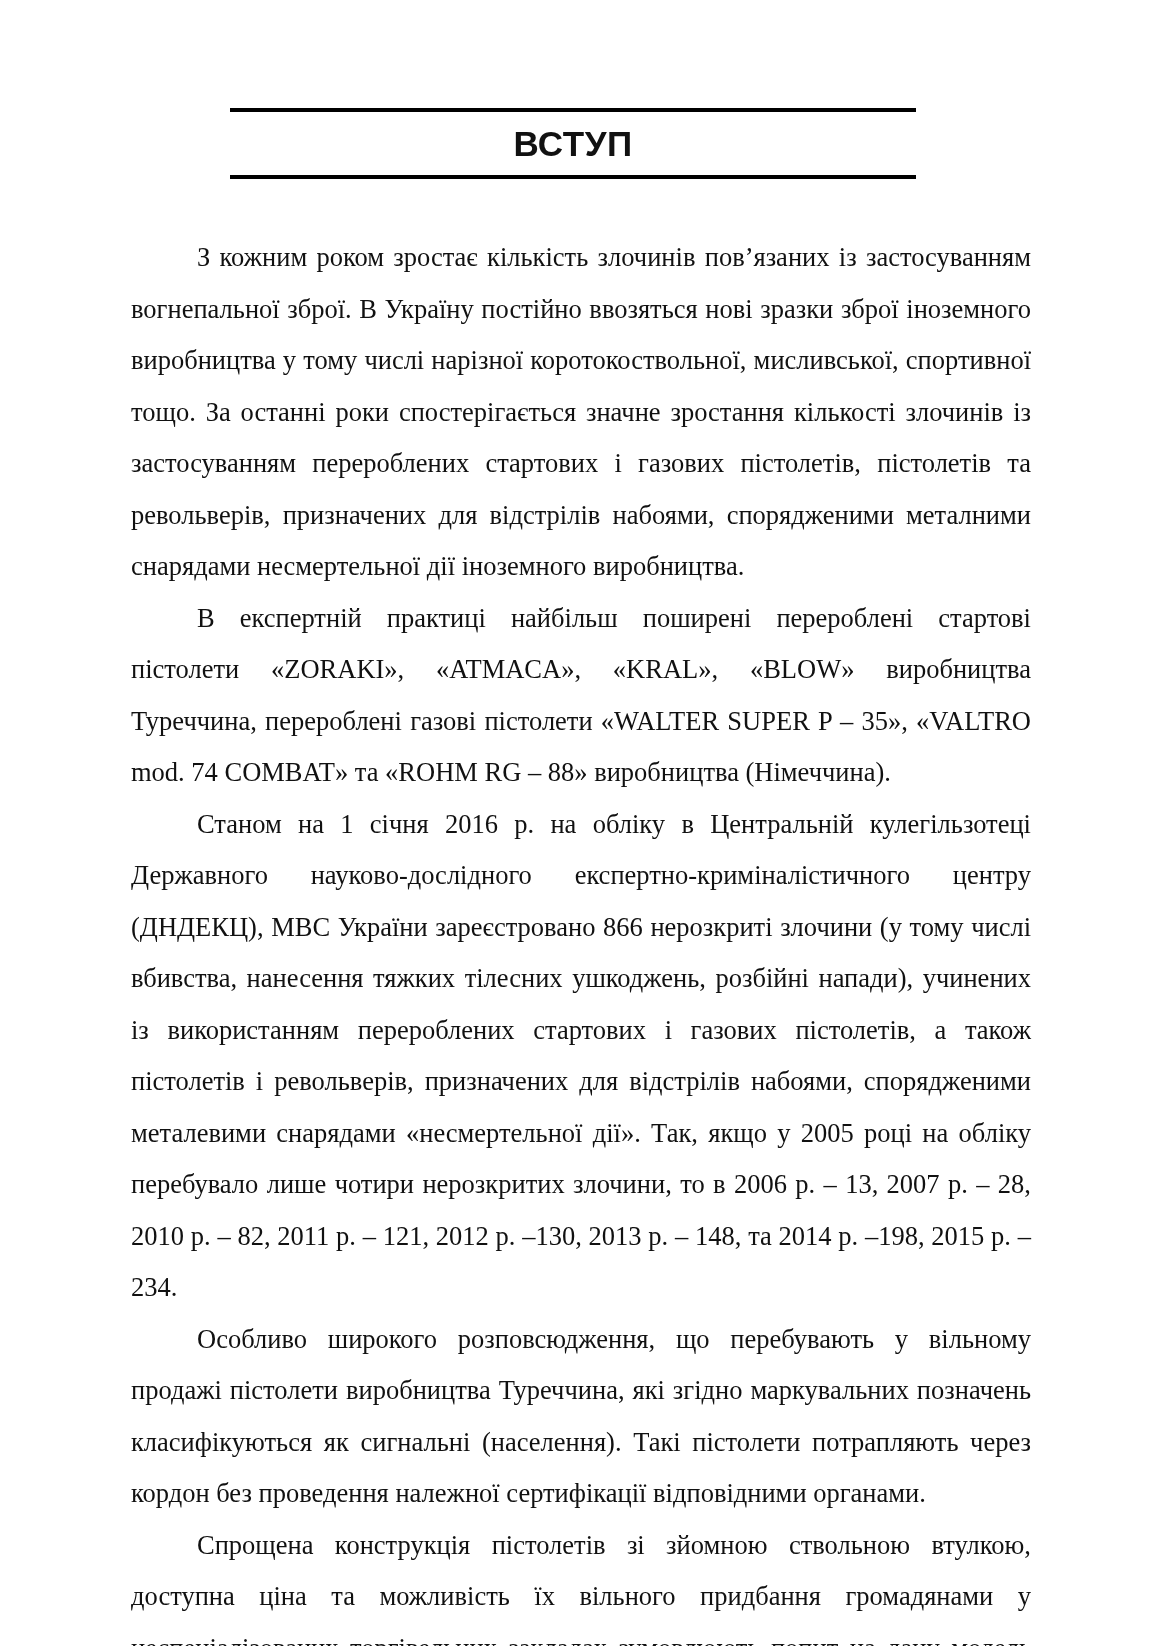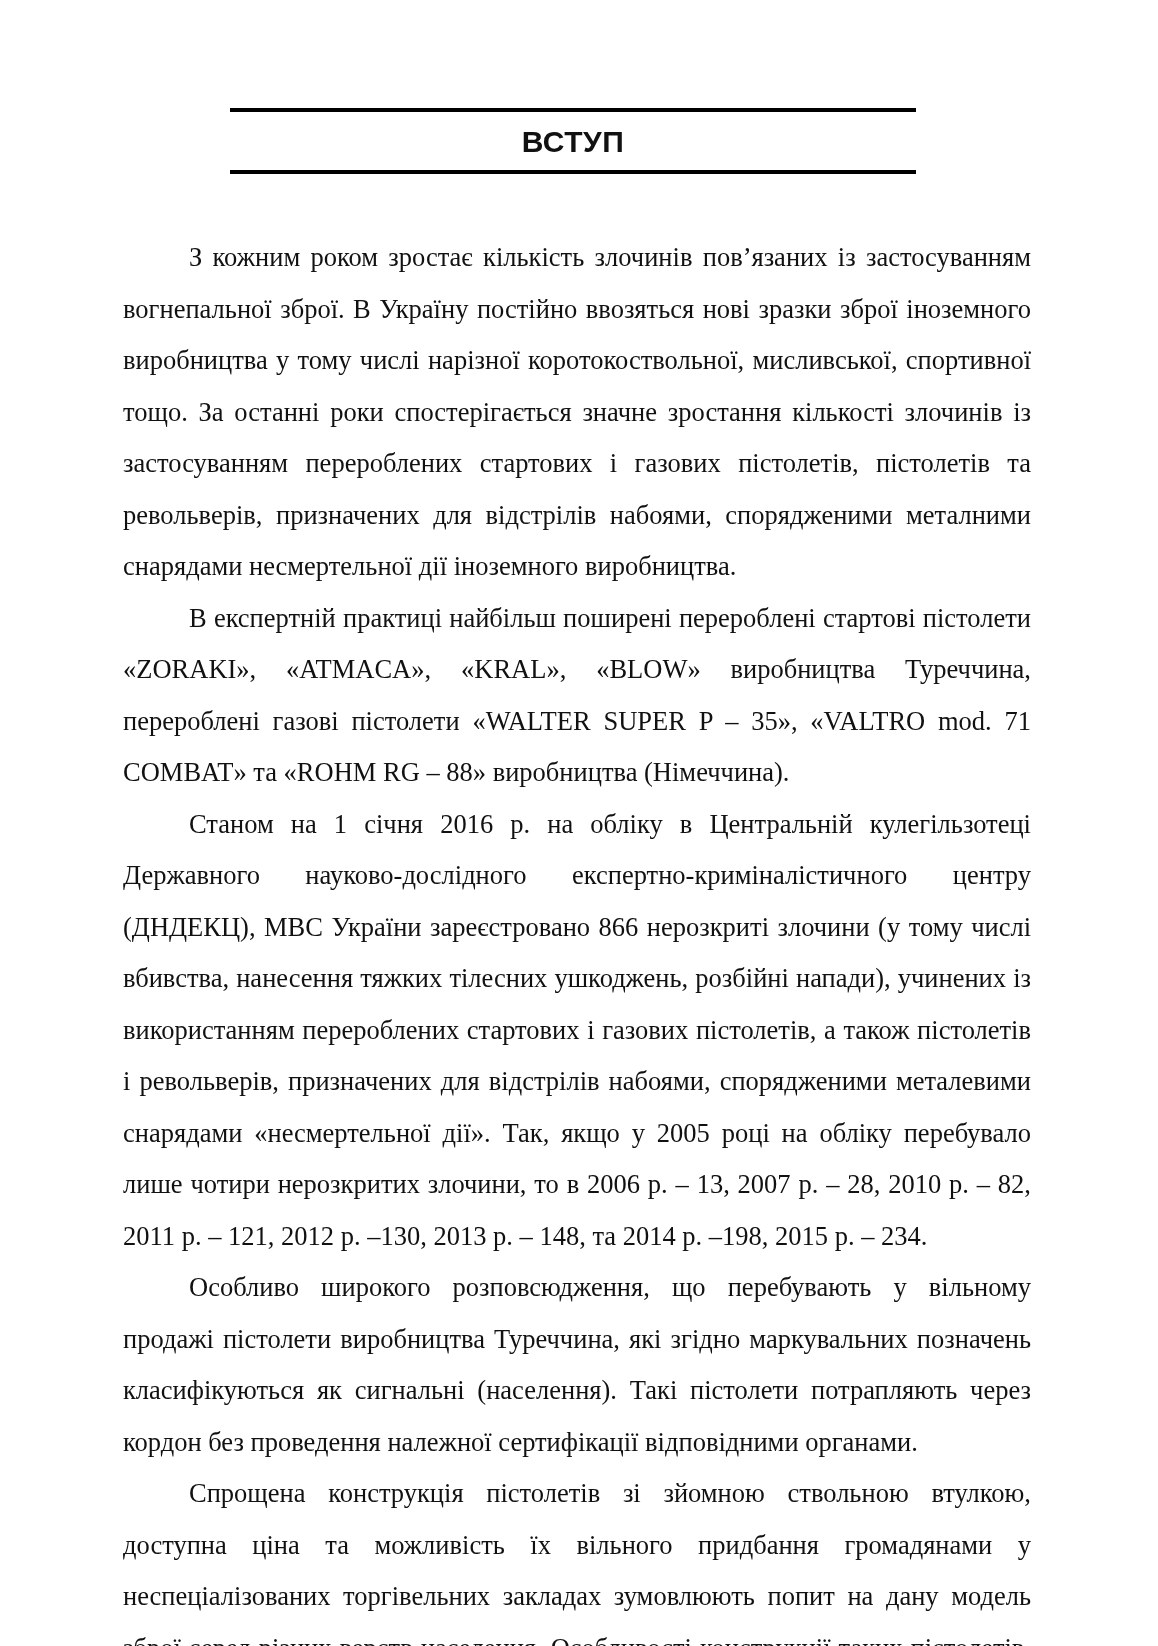--- a/index.html
+++ b/index.html
@@ -33,21 +33,21 @@
     background: #000000;
     display: block;
   }
 
   .rule-bottom {
     margin-top: 0;
   }
 
   .page-title {
     font-family: "Liberation Sans", "DejaVu Sans", sans-serif;
-    font-size: 30px;
+    font-size: 35px;
     font-weight: 700;
     letter-spacing: 0.5px;
     text-align: center;
     color: #111111;
     padding: 14px 0 12px 0;
     line-height: 1.05;
     white-space: nowrap;
   }
 
   
@@ -72,34 +72,35 @@
     text-align: justify;
   }
 
   .body-text p:last-child {
     text-align-last: left;
   }
 
   
   .body-text p {
     text-align-last: left;
+    margin-left: 8px;
   }
 </style>
 </head>
 <body>
 
 <div class="page">
 
   <div class="heading-block">
     <span class="rule"></span>
     <div class="page-title">ВСТУП</div>
     <span class="rule rule-bottom"></span>
   </div>
 
   <div class="body-text">
     <p>З кожним роком зростає кількість злочинів пов’язаних із застосуванням вогнепальної зброї. В Україну постійно ввозяться нові зразки зброї іноземного виробництва у тому числі нарізної коротокоствольної, мисливської, спортивної тощо. За останні роки спостерігається значне зростання кількості злочинів із застосуванням перероблених стартових і газових пістолетів, пістолетів та револьверів, призначених для відстрілів набоями, спорядженими металними снарядами несмертельної дії іноземного виробництва.</p>
-    <p>В експертній практиці найбільш поширені перероблені стартові пістолети «ZORAKI», «ATMACA», «KRAL», «BLOW» виробництва Туреччина, перероблені газові пістолети «WALTER SUPER P – 35», «VALTRO mod. 71 COMBAT» та «ROHM RG – 88» виробництва (Німеччина).</p>
+    <p>В експертній практиці найбільш поширені перероблені стартові пістолети «ZORAKI», «ATMACA», «KRAL», «BLOW» виробництва Туреччина, перероблені газові пістолети «WALTER SUPER P – 35», «VALTRO mod. 74 COMBAT» та «ROHM RG – 88» виробництва (Німеччина).</p>
     <p>Станом на 1 січня 2016 р. на обліку в Центральній кулегільзотеці Державного науково-дослідного експертно-криміналістичного центру (ДНДЕКЦ), МВС України зареєстровано 866 нерозкриті злочини (у тому числі вбивства, нанесення тяжких тілесних ушкоджень, розбійні напади), учинених із використанням перероблених стартових і газових пістолетів, а також пістолетів і револьверів, призначених для відстрілів набоями, спорядженими металевими снарядами «несмертельної дії». Так, якщо у 2005 році на обліку перебувало лише чотири нерозкритих злочини, то в 2006 р. – 13, 2007 р. – 28, 2010 р. – 82, 2011 р. – 121, 2012 р. –130, 2013 р. – 148, та 2014 р. –198, 2015 р. – 234.</p>
     <p>Особливо широкого розповсюдження, що перебувають у вільному продажі пістолети виробництва Туреччина, які згідно маркувальних позначень класифікуються як сигнальні (населення). Такі пістолети потрапляють через кордон без проведення належної сертифікації відповідними органами.</p>
     <p>Спрощена конструкція пістолетів зі зйомною ствольною втулкою, доступна ціна та можливість їх вільного придбання громадянами у неспеціалізованих торгівельних закладах зумовлюють попит на дану модель зброї серед різних верств населення. Особливості конструкції таких пістолетів, зокрема ствола, зумовлюють швидку та технічно нескладну переробку з категорії сигнальних у вогнепальну зброю. Найчастіше переробка полягає у простому викручуванні заглушки з дульної частини каналу ствола звичайним побутовим інструментом без внесення незворотних змін, а в деяких випадках заміною ствола, після чого зразок набуває ознак вогнепальної зброї.</p>
   </div>
 
 </div>
 
 </body></html>

